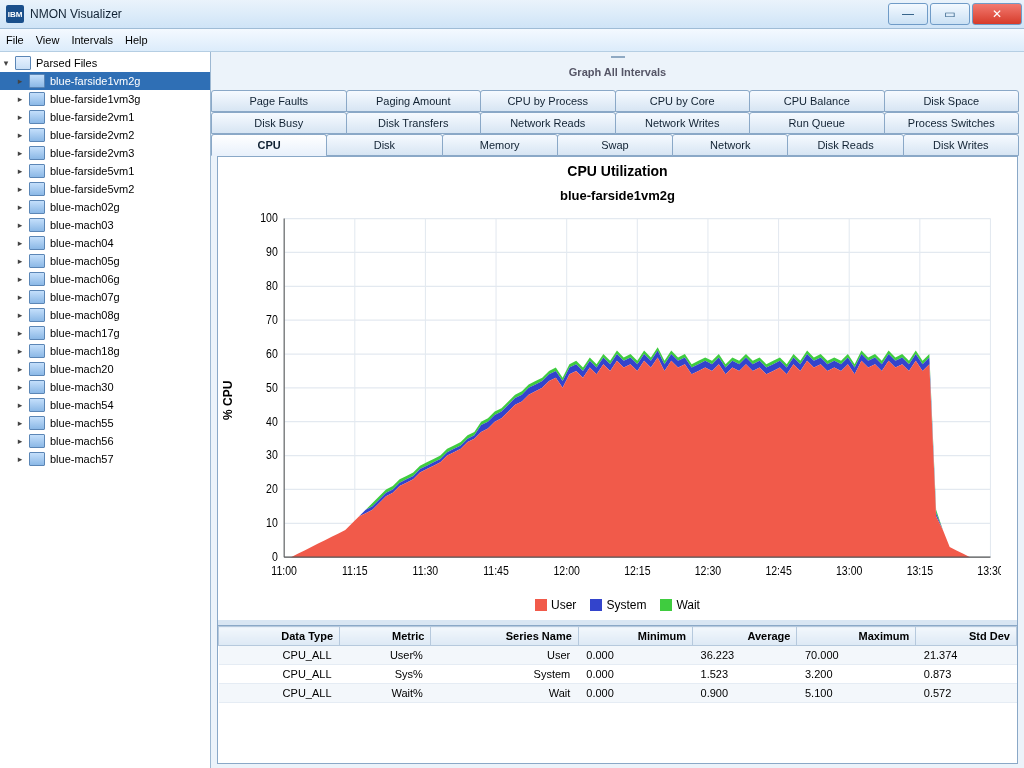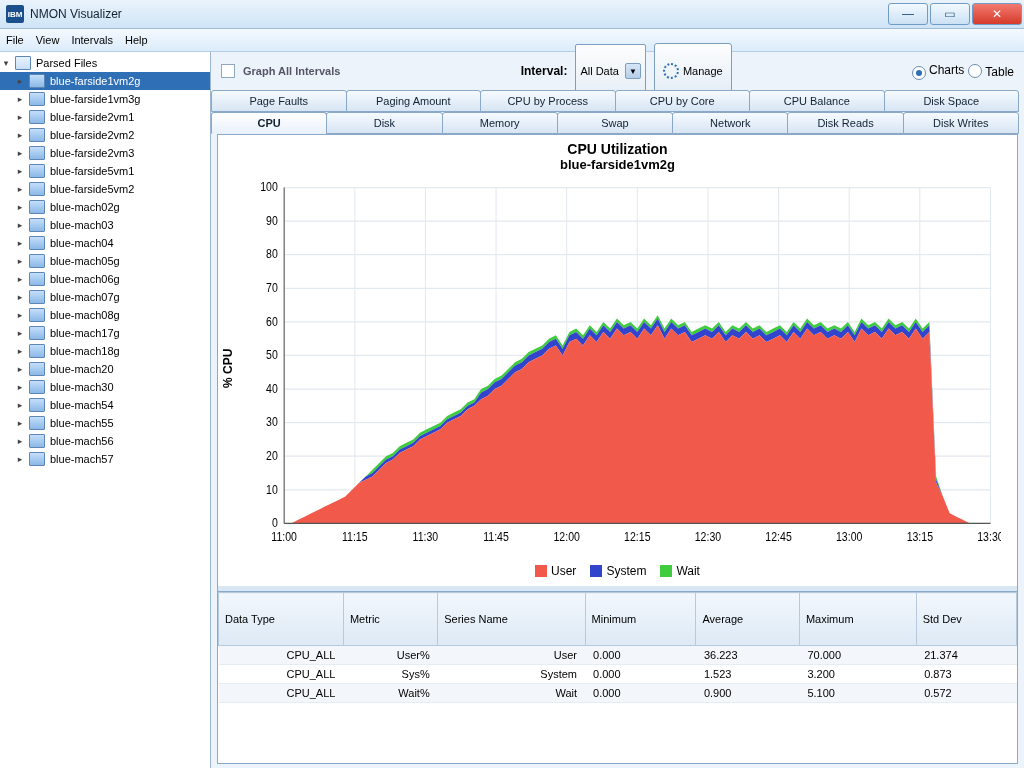--- a/index.html
+++ b/index.html
@@ -17,48 +17,48 @@
 .tree-root{padding:2px 0;}
 .tree-row{display:flex;align-items:center;height:18px;padding-left:2px;white-space:nowrap;}
 .tree-row.selected{background:#2f6fb5;color:#fff;}
 .tree-toggle{width:12px;text-align:center;color:#444;font-size:9px;}
 .tree-icon{width:14px;height:12px;margin:0 3px;background:linear-gradient(#c4dffb,#8bb8e6);border:1px solid #5b86b6;border-radius:1px;}
 .tree-icon.root{background:linear-gradient(#e8f2ff,#c9dff6);}
 .tree-label{padding-left:2px;}
 .tree-row.level1{padding-left:0;}
 .tree-row.level2{padding-left:14px;}
 .main{flex:1;display:flex;flex-direction:column;background:#ecf3fa;min-width:0;}
-.topbar{height:30px;display:flex;align-items:center;padding:4px 10px 0 10px;gap:8px;}
+.topbar{height:30px;display:flex;align-items:center;padding:4px 10px 0 10px;gap:8px;flex-direction:column;}
 .checkbox{width:12px;height:12px;border:1px solid #8fa9c3;background:#fff;}
 .topbar .spacer{flex:1;}
 .topbar label{font-size:12px;font-weight:bold;}
 .select{border:1px solid #7d9ec0;background:linear-gradient(#fdfdfd,#e6eef7);height:20px;display:flex;align-items:center;padding:16px 4px;border-radius:2px;gap:6px;}
 .select .arrow{width:14px;height:14px;background:linear-gradient(#d6e6f7,#b5cfe9);border:1px solid #7d9ec0;border-radius:2px;display:flex;align-items:center;justify-content:center;font-size:8px;}
 .btn{border:1px solid #7d9ec0;background:linear-gradient(#fdfdfd,#e2ecf6);height:22px;display:flex;align-items:center;padding:16px 8px;border-radius:3px;gap:4px;}
 .btn .gear{display:inline-block;width:12px;height:12px;border:2px dotted #2f6fb5;border-radius:50%;}
 .radio{width:12px;height:12px;border:1px solid #6c8fb3;border-radius:50%;background:#fff;display:inline-flex;align-items:center;justify-content:center;margin-right:3px;vertical-align:-2px;}
 .radio.sel::after{content:"";width:6px;height:6px;background:#2f6fb5;border-radius:50%;}
 .viewtoggle{display:flex;align-items:center;gap:4px;font-size:12px;}
 .tabstrip{display:flex;flex-wrap:wrap;padding:4px 6px 0 0;gap:0;}
 .tab{border:1px solid #8aa8c7;background:linear-gradient(#f6faff,#d7e5f3);height:20px;display:flex;align-items:center;justify-content:center;flex:1;min-width:0;font-size:11px;color:#123;border-radius:3px 3px 0 0;margin-right:-1px;}
 .tabrow{display:flex;width:100%;}
 .tab.active{background:linear-gradient(#fff,#e9f1fb);font-weight:bold;border-bottom:1px solid #e9f1fb;}
 .chartpane{flex:1;background:#fff;border:1px solid #8aa8c7;margin:0 6px 6px 6px;display:flex;flex-direction:column;min-height:0;}
-.chart-title{font-weight:bold;font-size:14px;text-align:center;margin:6px 0 0 0;}
+.chart-title{font-weight:bold;font-size:14px;text-align:center;margin:6px 0 9px 0;}
 .chart-sub{font-weight:bold;font-size:13px;text-align:center;margin:0 0 4px 0;}
 .plot-wrap{flex:1;display:flex;min-height:0;}
 .ylab{writing-mode:vertical-rl;transform:rotate(180deg);text-align:center;font-size:12px;font-weight:bold;width:20px;display:flex;align-items:center;justify-content:center;}
 .plot-area{flex:1;position:relative;margin:4px 16px 4px 4px;}
 svg{position:absolute;inset:0;width:100%;height:100%;}
 .xlab{text-align:center;font-size:12px;font-weight:bold;margin:2px 0;}
 .legend{display:flex;gap:14px;justify-content:center;font-size:12px;margin:4px 0 8px 0;}
 .swatch{display:inline-block;width:12px;height:12px;vertical-align:-2px;margin-right:4px;}
 .stattable{border-top:1px solid #8aa8c7;background:#fff;}
 .stattable table{width:100%;border-collapse:collapse;font-size:11px;}
-.stattable th{background:linear-gradient(#f2f7fc,#dde9f5);border:1px solid #b6c9dd;text-align:left;padding:20px 6px;font-weight:normal;}
+.stattable th{background:linear-gradient(#f2f7fc,#dde9f5);border:1px solid #b6c9dd;text-align:right;padding:3px 6px;font-weight:bold;}
 .stattable td{border-bottom:1px solid #e5ecf4;padding:3px 8px;text-align:left;}
 .stattable td:first-child,.stattable td:nth-child(2),.stattable td:nth-child(3){text-align:right;}
 .stattable tr.alt{background:#f3f7fb;}
 .splitter{height:5px;background:#d9e6f3;cursor:row-resize;}
 .bottom-gap{height:60px;background:#fff;}
 </style>
 </head>
 <body>
 <div class="app-window">
 
@@ -224,20 +224,28 @@
     </div>
 
     <div class="tabstrip">
       <div class="tabrow" id="tabrow1">
             <div class="tab">Page Faults</div>
             <div class="tab">Paging Amount</div>
             <div class="tab">CPU by Process</div>
             <div class="tab">CPU by Core</div>
             <div class="tab">CPU Balance</div>
             <div class="tab">Disk Space</div>
+          </div>
+      <div class="tabrow" id="tabrow2">
+            <div class="tab">Disk Busy</div>
+            <div class="tab">Disk Transfers</div>
+            <div class="tab">Network Reads</div>
+            <div class="tab">Network Writes</div>
+            <div class="tab">Run Queue</div>
+            <div class="tab">Process Switches</div>
           </div>
       <div class="tabrow" id="tabrow3">
             <div class="tab active">CPU</div>
             <div class="tab">Disk</div>
             <div class="tab">Memory</div>
             <div class="tab">Swap</div>
             <div class="tab">Network</div>
             <div class="tab">Disk Reads</div>
             <div class="tab">Disk Writes</div>
           </div>

